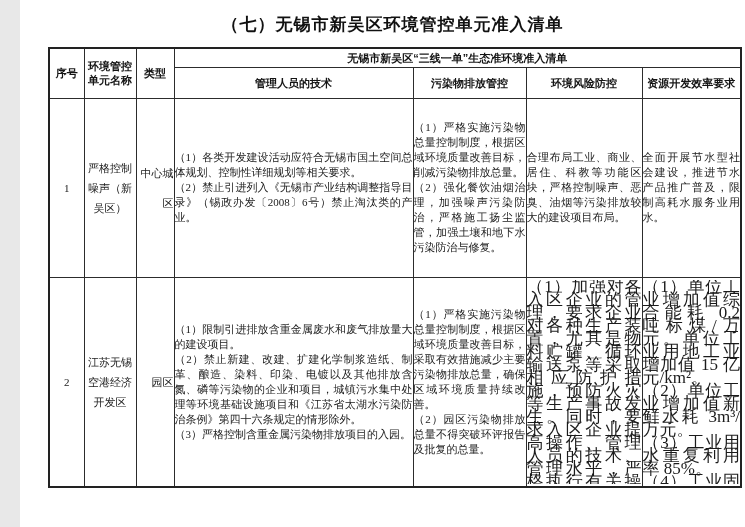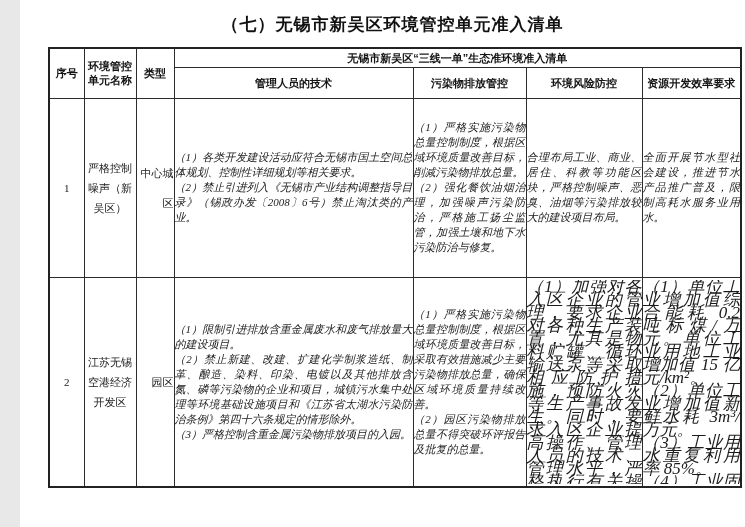--- a/index.html
+++ b/index.html
@@ -59,21 +59,20 @@
     line-height:30px;
     padding:2px 3px;
   }
   td.content{
     font-size:11px;
     line-height:15px;
     text-align:justify;
     padding:3px 5px;
     white-space:pre-wrap;
     word-break:break-all;
-    font-style:italic;
   }
   td.top{vertical-align:top;}
   .clip{
     max-height:204px;
     overflow:hidden;
     white-space:pre-wrap;
     word-break:break-all;
     text-align:justify;
     font-size:17px;
     line-height:13px;

